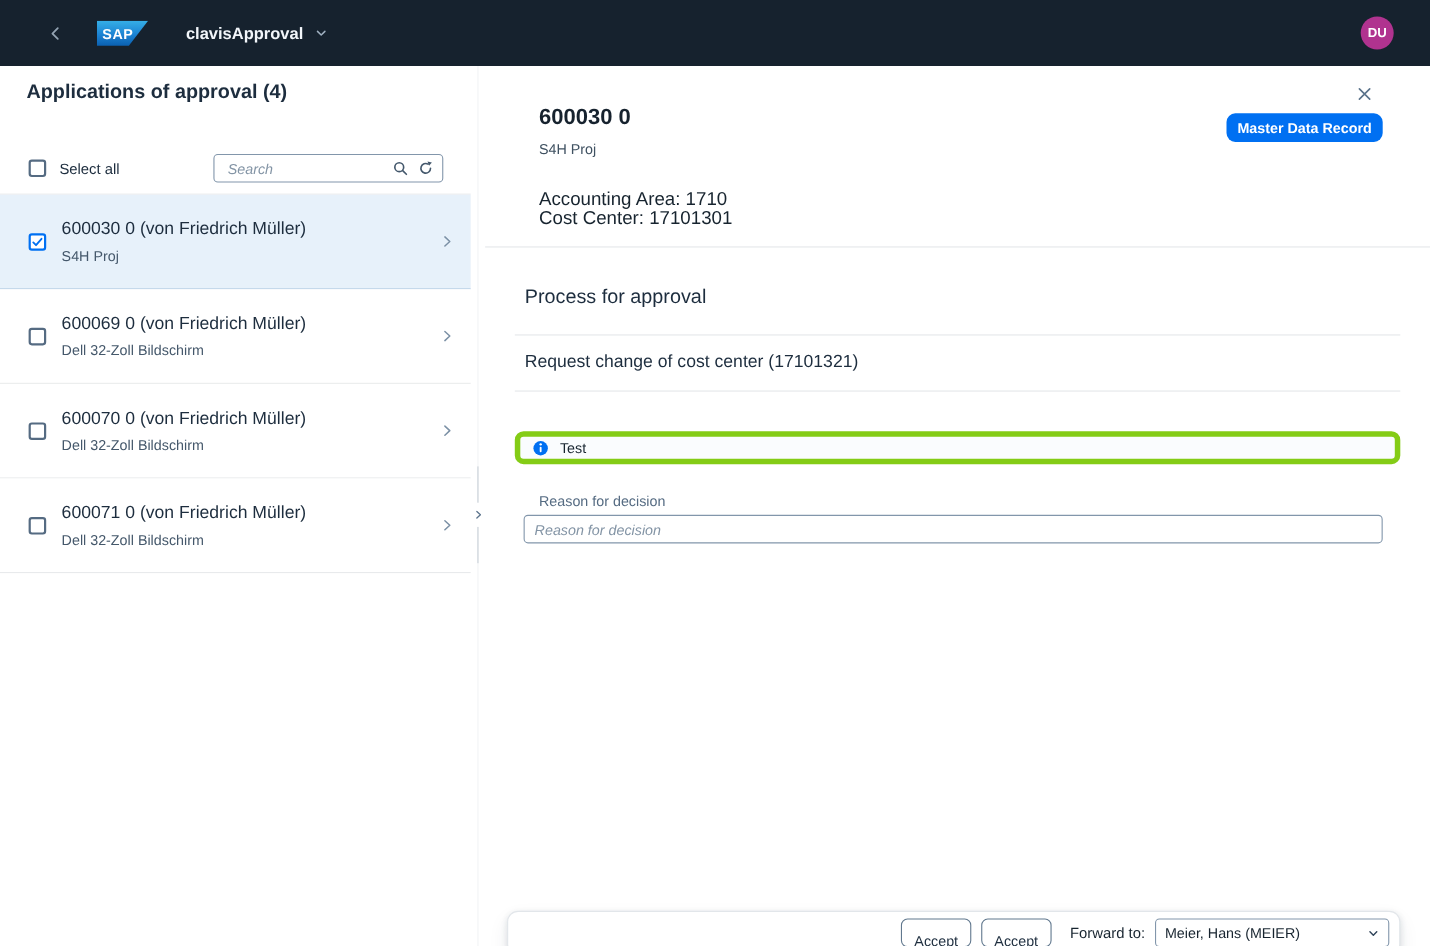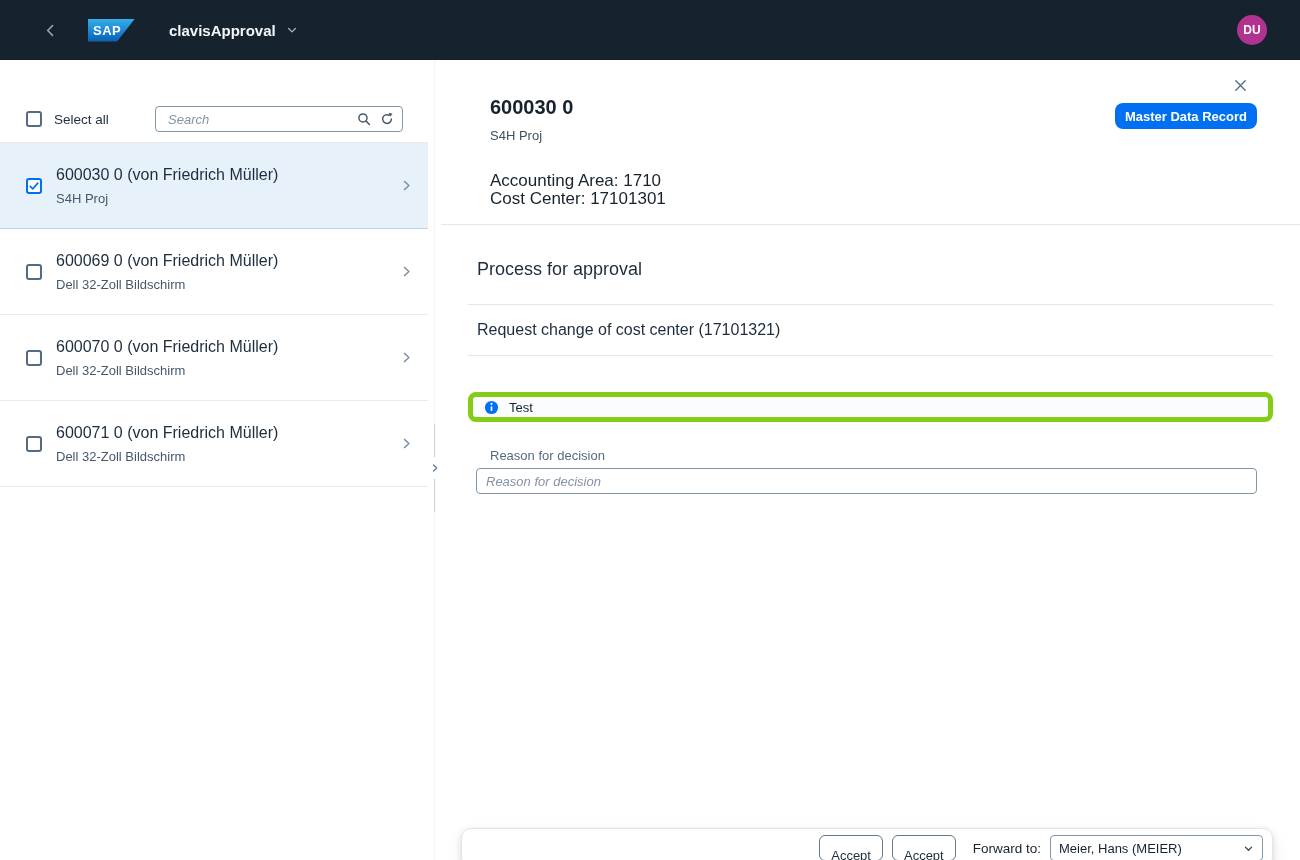--- a/index.html
+++ b/index.html
@@ -44,21 +44,21 @@
   .panel-title { margin:13px 24px 0; font-size:18px; font-weight:700; color:#1d2d3e; }
   .toolbar { display:flex; align-items:center; margin:46px 25px 0 26px; }
   .select-all { display:flex; align-items:center; gap:12px; flex:1; cursor:pointer; }
   .cb {
     width:16px; height:16px; border:2px solid #556b82; border-radius:3px;
     background:#fff; flex:none; display:flex; align-items:center; justify-content:center;
   }
   .cb.checked { border-color:#0070f2; }
   .select-all-label { font-size:13.5px; color:#1d2d3e; }
   .search-field {
-    width:248px; height:26px; border:1px solid #8296ab; border-radius:4px;
+    width:209px; height:26px; border:1px solid #8296ab; border-radius:4px;
     display:flex; align-items:center; padding:0 8px 0 10px; gap:9px; background:#fff;
   }
   .search-field input {
     flex:1; min-width:0; border:none; outline:none; background:transparent;
     font-family:"Liberation Sans", sans-serif; font-size:13px; color:#1d2d3e;
   }
   .search-field input::placeholder { color:#8394a5; font-style:italic; }
   .field-icon { color:#44586c; display:flex; cursor:pointer; background:none; border:none; padding:0; }
 
   .list { list-style:none; margin:10px 0 0; padding:0; border-top:1px solid #e8eaec; }
@@ -166,20 +166,21 @@
   </div>
   <div class="shell-spacer"></div>
   <div class="avatar">
     <span>DU</span>
   </div>
 </header>
 
 <div class="main">
 
   <aside class="list-panel">
+    <h1 class="panel-title">Applications of approval (4)</h1>
 
     <div class="toolbar">
       <div class="select-all">
         <span class="cb"></span>
         <span class="select-all-label">Select all</span>
       </div>
       <div class="search-field">
         <input type="text" placeholder="Search" style="">
         <button class="field-icon">
           <svg width="14" height="14" viewBox="0 0 16 16">

